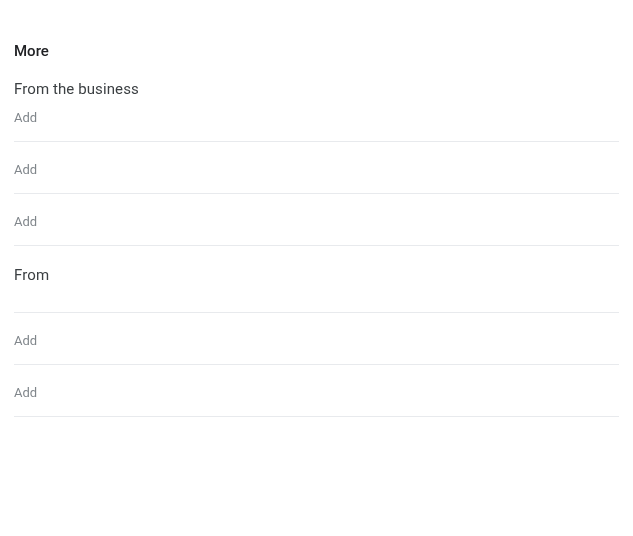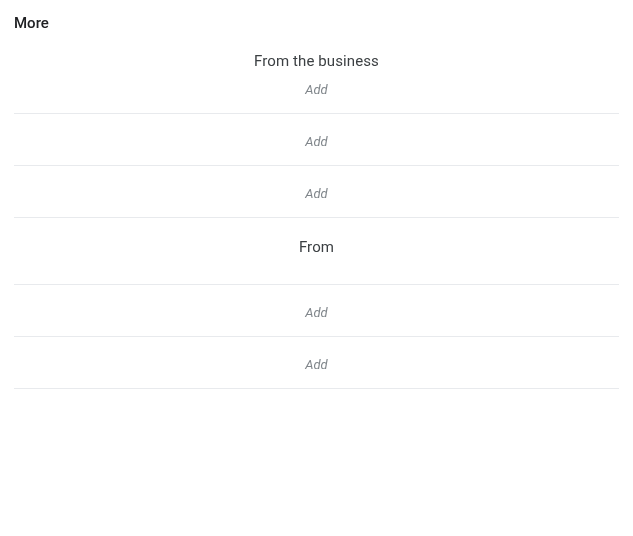--- a/index.html
+++ b/index.html
@@ -11,40 +11,39 @@
       font-family: 'Google Sans', Roboto, Arial, sans-serif;
       background: #ffffff;
       width: 633px;
       padding: 14px 14px 0 14px;
     }
     .page-title {
       font-size: 15px;
       font-weight: 500;
       color: #202124;
       margin-bottom: 20px;
+      margin-top: 28px;
     }
     .section {
       border-bottom: 1px solid #e8eaed;
       padding-bottom: 16px;
       margin-bottom: 20px;
-      text-align: center;
     }
     .section-title {
       font-size: 15px;
       font-weight: 400;
       color: #3c4043;
       margin-bottom: 12px;
       letter-spacing: 0.1px;
     }
     .section-value {
       font-size: 13px;
       font-weight: 400;
       color: #80868b;
       cursor: pointer;
-      font-style: italic;
     }
   </style>
 </head>
 <body>
 
 <div class="page-title">More</div>
 
 <div class="section">
   <div class="section-title">From the business</div>
   <div class="section-value">Add</div>

